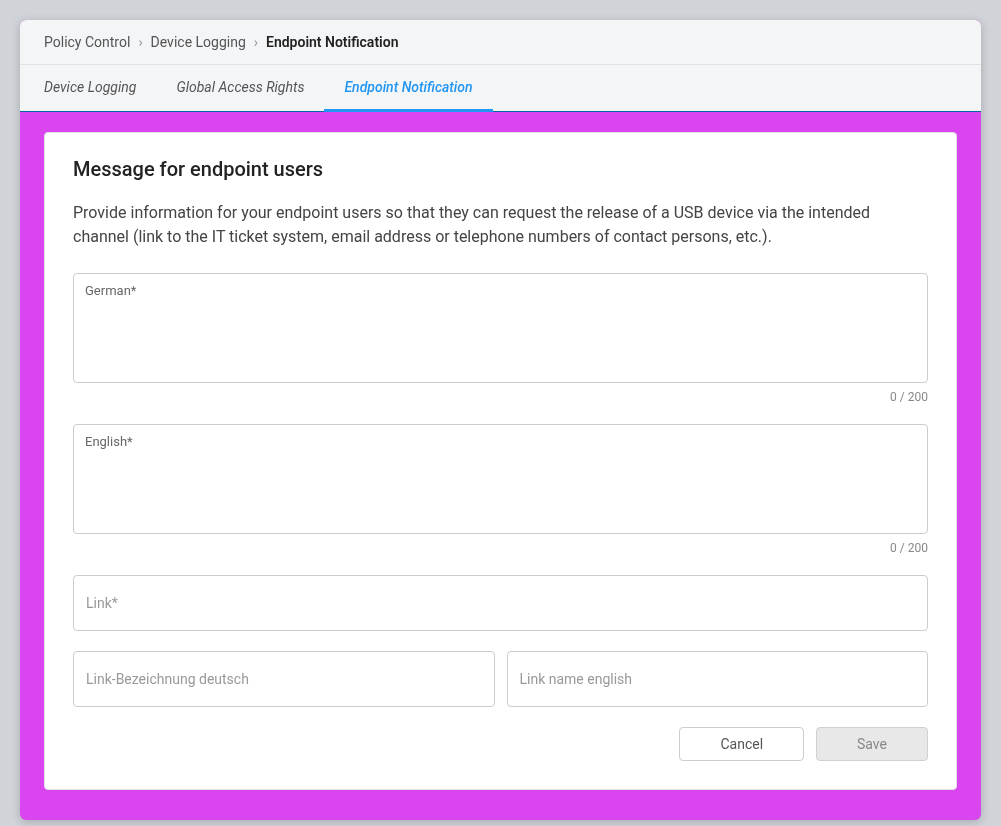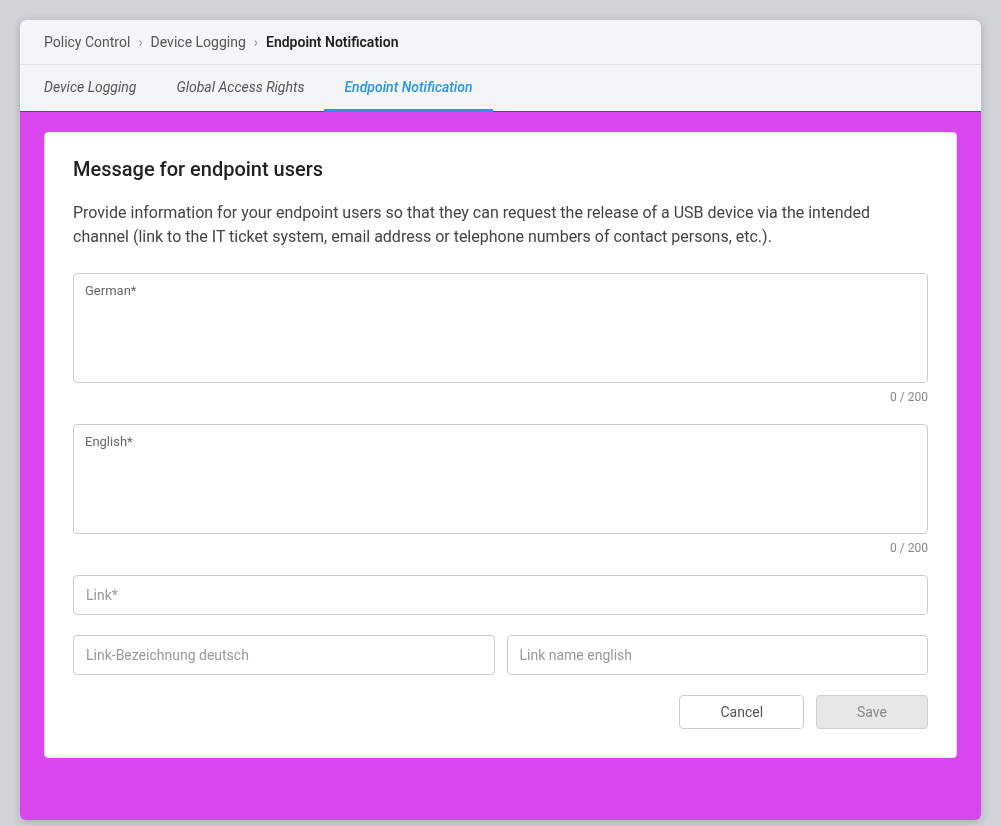--- a/index.html
+++ b/index.html
@@ -114,21 +114,21 @@
     }
     .form-input {
       width: 100%;
       border: 1px solid #ccc;
       border-radius: 4px;
       padding: 10px 12px;
       font-size: 14px;
       color: #333;
       font-family: inherit;
       outline: none;
-      height: 40px;
+      height: 56px;
     }
     .form-input::placeholder {
       color: #999;
     }
     .form-textarea::placeholder {
       color: #999;
     }
     .row-two {
       display: flex;
       gap: 12px;

